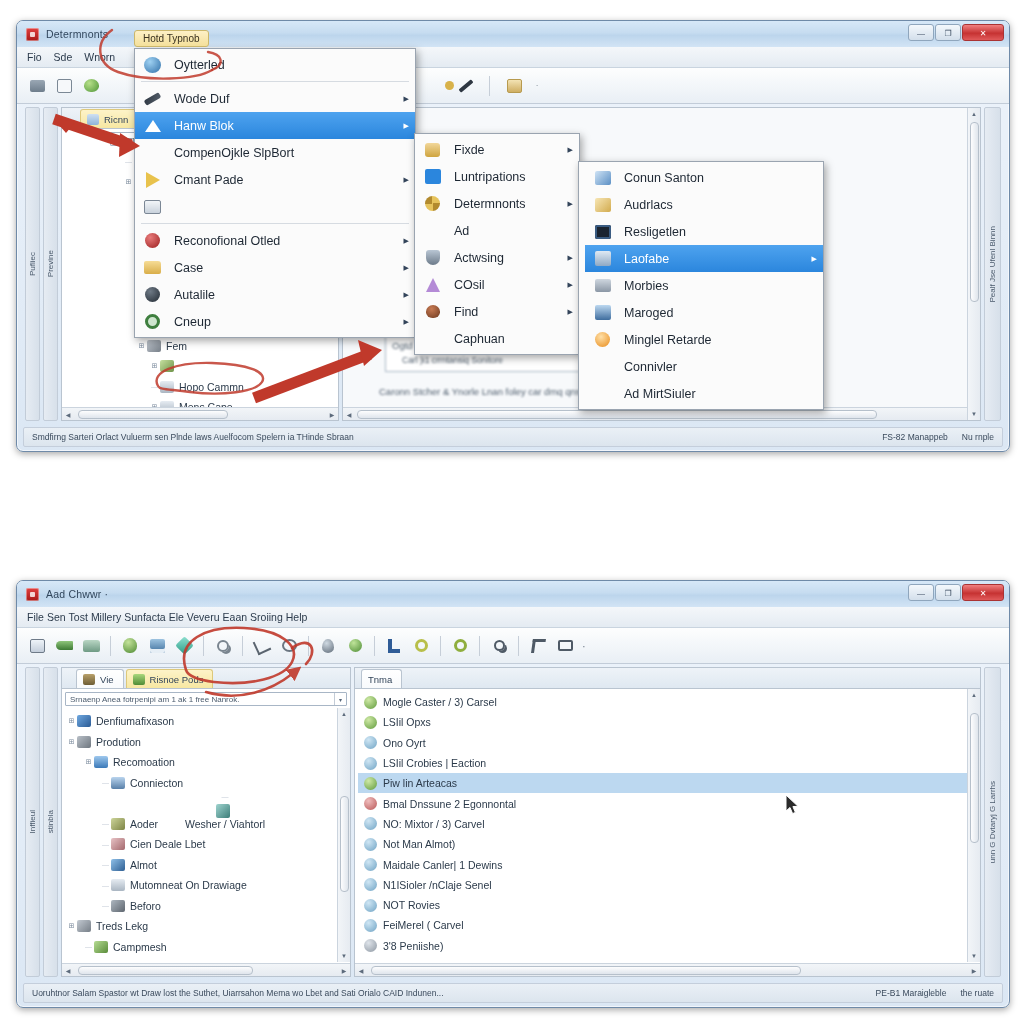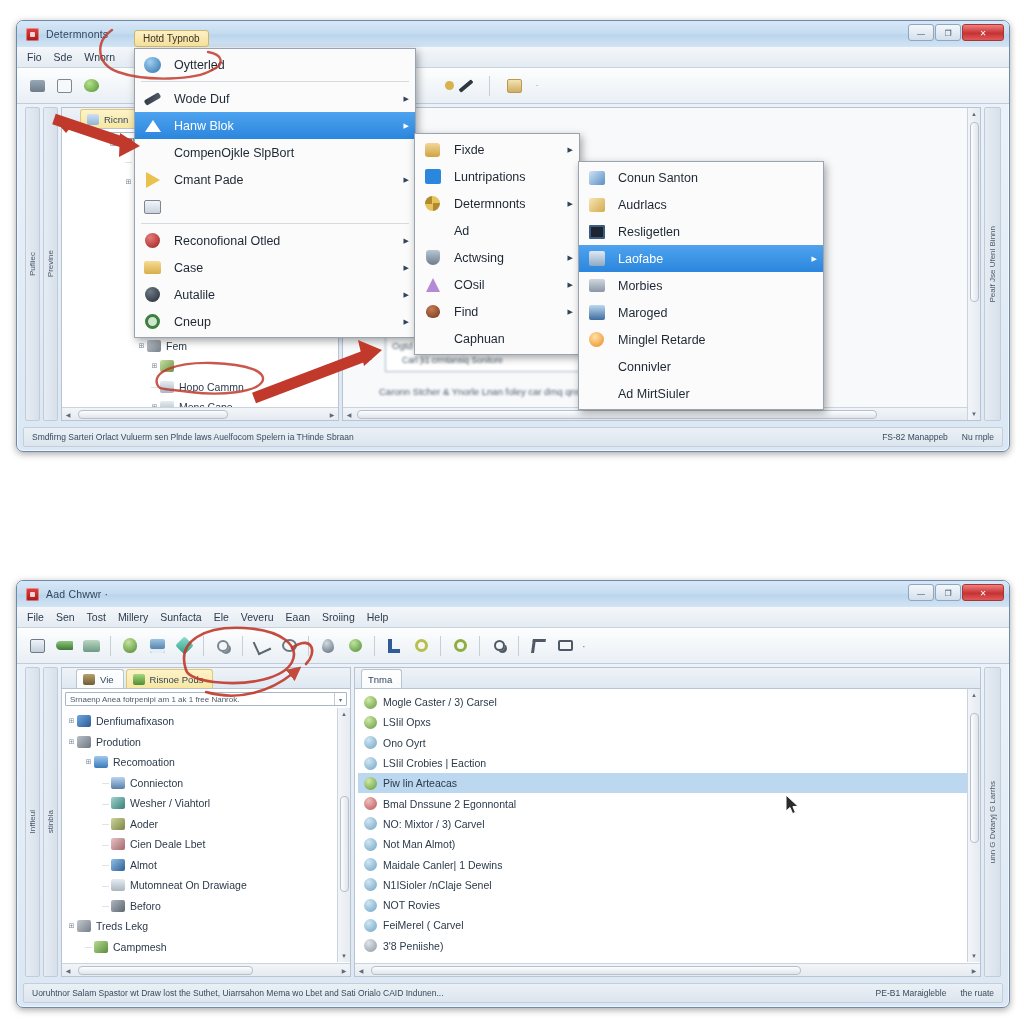--- a/index.html
+++ b/index.html
@@ -478,21 +478,21 @@
         </span>
         <span>Find</span>
         <span class="arrow">▶</span>
       </div>
       <div class="mi">
         <span class="mico"></span>
         <span>Caphuan</span>
       </div>
     </div>
 
-<div class="ctxmenu" id="menu3" style="left:578px; top:161px; width:246px;">
+<div class="ctxmenu" id="menu3" style="left:578px; top:161px; width:246px;padding-left:6px;">
       <div class="mi">
         <span class="mico">
           <span style="width:16px;height:14px;border-radius:2px;background:linear-gradient(135deg,#cfe3f5,#5b8fc4);"></span>
         </span>
         <span>Conun Santon</span>
       </div>
       <div class="mi">
         <span class="mico">
           <span style="width:16px;height:14px;border-radius:2px;background:linear-gradient(135deg,#f7e6b5,#d2ab4e);"></span>
         </span>
@@ -552,21 +552,21 @@
           </div>
       <div class="wbtn">
             <span class="g">❐</span>
           </div>
       <div class="wbtn close">
             <span class="g">✕</span>
           </div>
     </div>
   </div>
 
-  <div class="menubar" id="bottom-menubar" style="gap:12px;">
+  <div class="menubar" id="bottom-menubar" style="gap:3px;">
         <span>File</span>
         <span>Sen</span>
         <span>Tost</span>
         <span>Millery</span>
         <span>Sunfacta</span>
         <span>Ele</span>
         <span>Veveru</span>
         <span>Eaan</span>
         <span>Sroiing</span>
         <span>Help</span>
@@ -672,21 +672,21 @@
             <div class="trow" style="padding-left: 17px;">
               <span class="exp">⊞</span>
               <span class="t-ico" style="background: linear-gradient(rgb(158, 200, 238), rgb(59, 121, 184));"></span>
               <span>Recomoation</span>
             </div>
             <div class="trow" style="padding-left: 34px;">
               <span class="exp" style="color: rgb(195, 204, 214);">—</span>
               <span class="t-ico" style="background: linear-gradient(rgb(185, 212, 238), rgb(88, 127, 168));"></span>
               <span>Conniecton</span>
             </div>
-            <div class="trow" style="padding-left: 34px;">
+            <div class="trow" style="padding-left: 34px; flex-direction: column;">
               <span class="exp" style="color: rgb(195, 204, 214);">—</span>
               <span class="t-ico" style="background: linear-gradient(135deg, rgb(159, 212, 207), rgb(60, 125, 120));"></span>
               <span>Wesher / Viahtorl</span>
             </div>
             <div class="trow" style="padding-left: 34px;">
               <span class="exp" style="color: rgb(195, 204, 214);">—</span>
               <span class="t-ico" style="background: linear-gradient(135deg, rgb(205, 213, 154), rgb(125, 132, 68));"></span>
               <span>Aoder</span>
             </div>
             <div class="trow" style="padding-left: 34px;">

